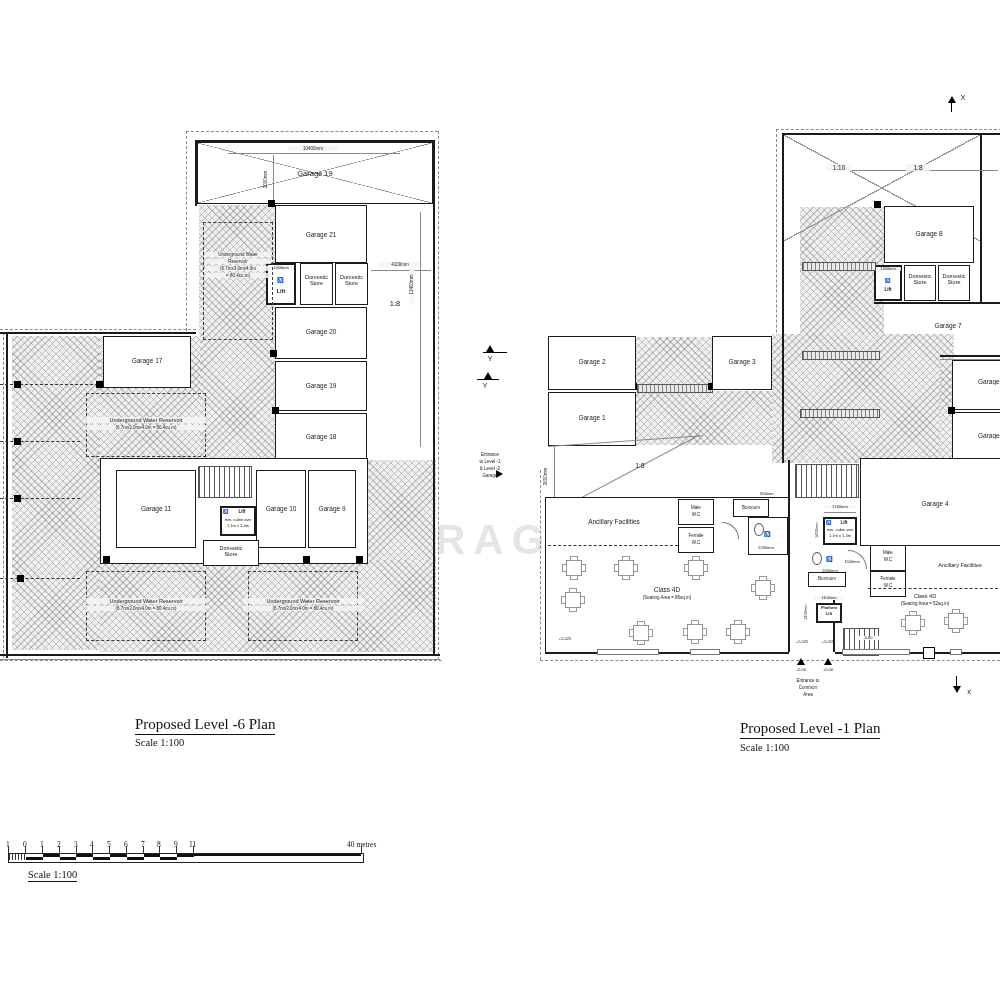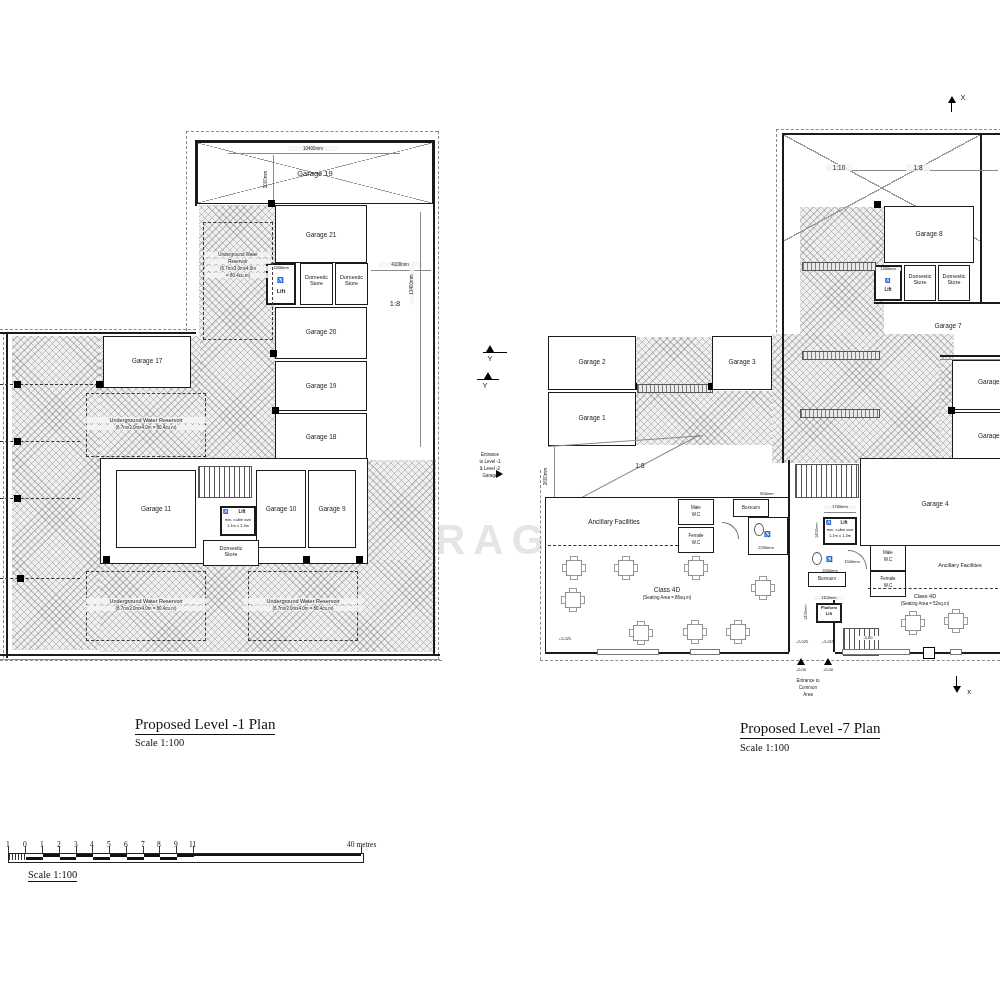--- a/index.html
+++ b/index.html
@@ -388,23 +388,23 @@
   <div class="trid tri" style="left:953px;top:686px;"></div>
   <div class="thinv" style="left:956px;top:676px;height:10px;background:#000;"></div>
   <div class="lbl f7" style="left:962px;top:688px;width:14px;">x</div>
   <div class="thinh" style="left:483px;top:352px;width:24px;background:#000;"></div>
   <div class="tri" style="left:486px;top:345px;"></div>
   <div class="lbl f7" style="left:484px;top:355px;width:12px;">Y</div>
   <div class="thinh" style="left:477px;top:379px;width:22px;background:#000;"></div>
   <div class="tri" style="left:484px;top:372px;"></div>
   <div class="lbl f7" style="left:479px;top:382px;width:12px;">Y</div>
 
-  <div class="title" style="left:135px;top:716px;">Proposed Level -1 Plan</div>
+  <div class="title" style="left:135px;top:716px;">Proposed Level -6 Plan</div>
   <div class="subtitle" style="left:135px;top:737px;">Scale 1:100</div>
-  <div class="title" style="left:740px;top:720px;">Proposed Level -7 Plan</div>
+  <div class="title" style="left:740px;top:720px;">Proposed Level -1 Plan</div>
   <div class="subtitle" style="left:740px;top:742px;">Scale 1:100</div>
 
   <div class="sertick" style="left:6px;top:840px;">1</div>
   <div class="sertick" style="left:23px;top:840px;">0</div>
   <div class="sertick" style="left:40px;top:840px;">1</div>
   <div class="sertick" style="left:57px;top:840px;">2</div>
   <div class="sertick" style="left:74px;top:840px;">3</div>
   <div class="sertick" style="left:90px;top:840px;">4</div>
   <div class="sertick" style="left:107px;top:840px;">5</div>
   <div class="sertick" style="left:124px;top:840px;">6</div>

